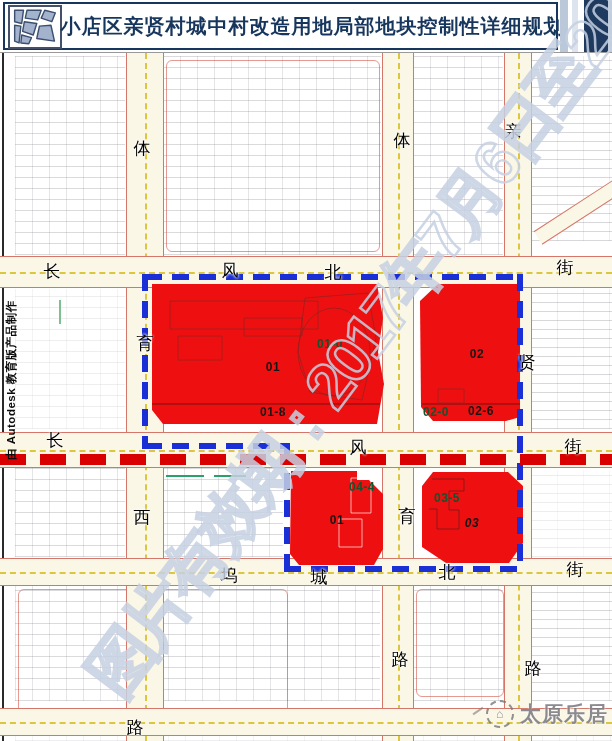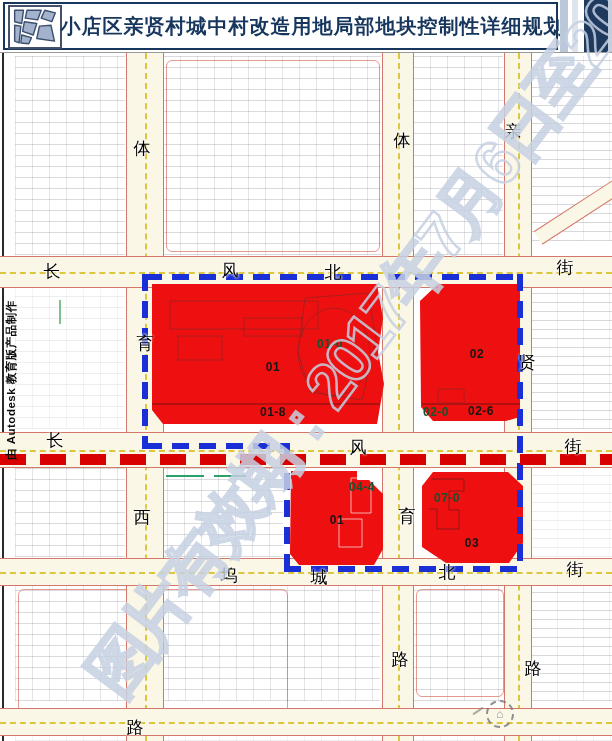--- a/index.html
+++ b/index.html
@@ -195,24 +195,25 @@
     </div>
   <div class="labels" id="parcel-layer-labels">
       <span class="parcel-label pl-blue" style="left: 330px; top: 344px;">01-0</span>
       <span class="parcel-label pl-dark" style="left: 273px; top: 367px;">01</span>
       <span class="parcel-label pl-dark" style="left: 273px; top: 412px;">01-8</span>
       <span class="parcel-label pl-dark" style="left: 477px; top: 354px;">02</span>
       <span class="parcel-label pl-blue" style="left: 436px; top: 399px; margin-top: 13px;">02-0</span>
       <span class="parcel-label pl-dark" style="left: 481px; top: 411px;">02-6</span>
       <span class="parcel-label pl-blue" style="left: 362px; top: 487px;">04-4</span>
       <span class="parcel-label pl-dark" style="left: 337px; top: 520px;">01</span>
-      <span class="parcel-label pl-blue" style="left: 447px; top: 498px;">07-0</span>
-      <span class="parcel-label pl-dark" style="left: 472px; top: 543px;">03</span>
+      <span class="parcel-label pl-blue" style="left: 447px; top: 498px;">03-5</span>
+      <span class="parcel-label pl-dark" style="left: 472px; top: 523px; font-style: italic;">03</span>
     </div>
 
   <div class="wm-diag">图片有效期：2017年7月6日至2017</div>
   <div class="credit">由 Autodesk 教育版产品制作</div>
   <div class="wm-brand">
     <span class="brand-tick"></span>
     <span class="brand-circle">⌂</span>
+    <span>太原乐居</span>
   </div>
 
 </div>
 
 </body></html>

